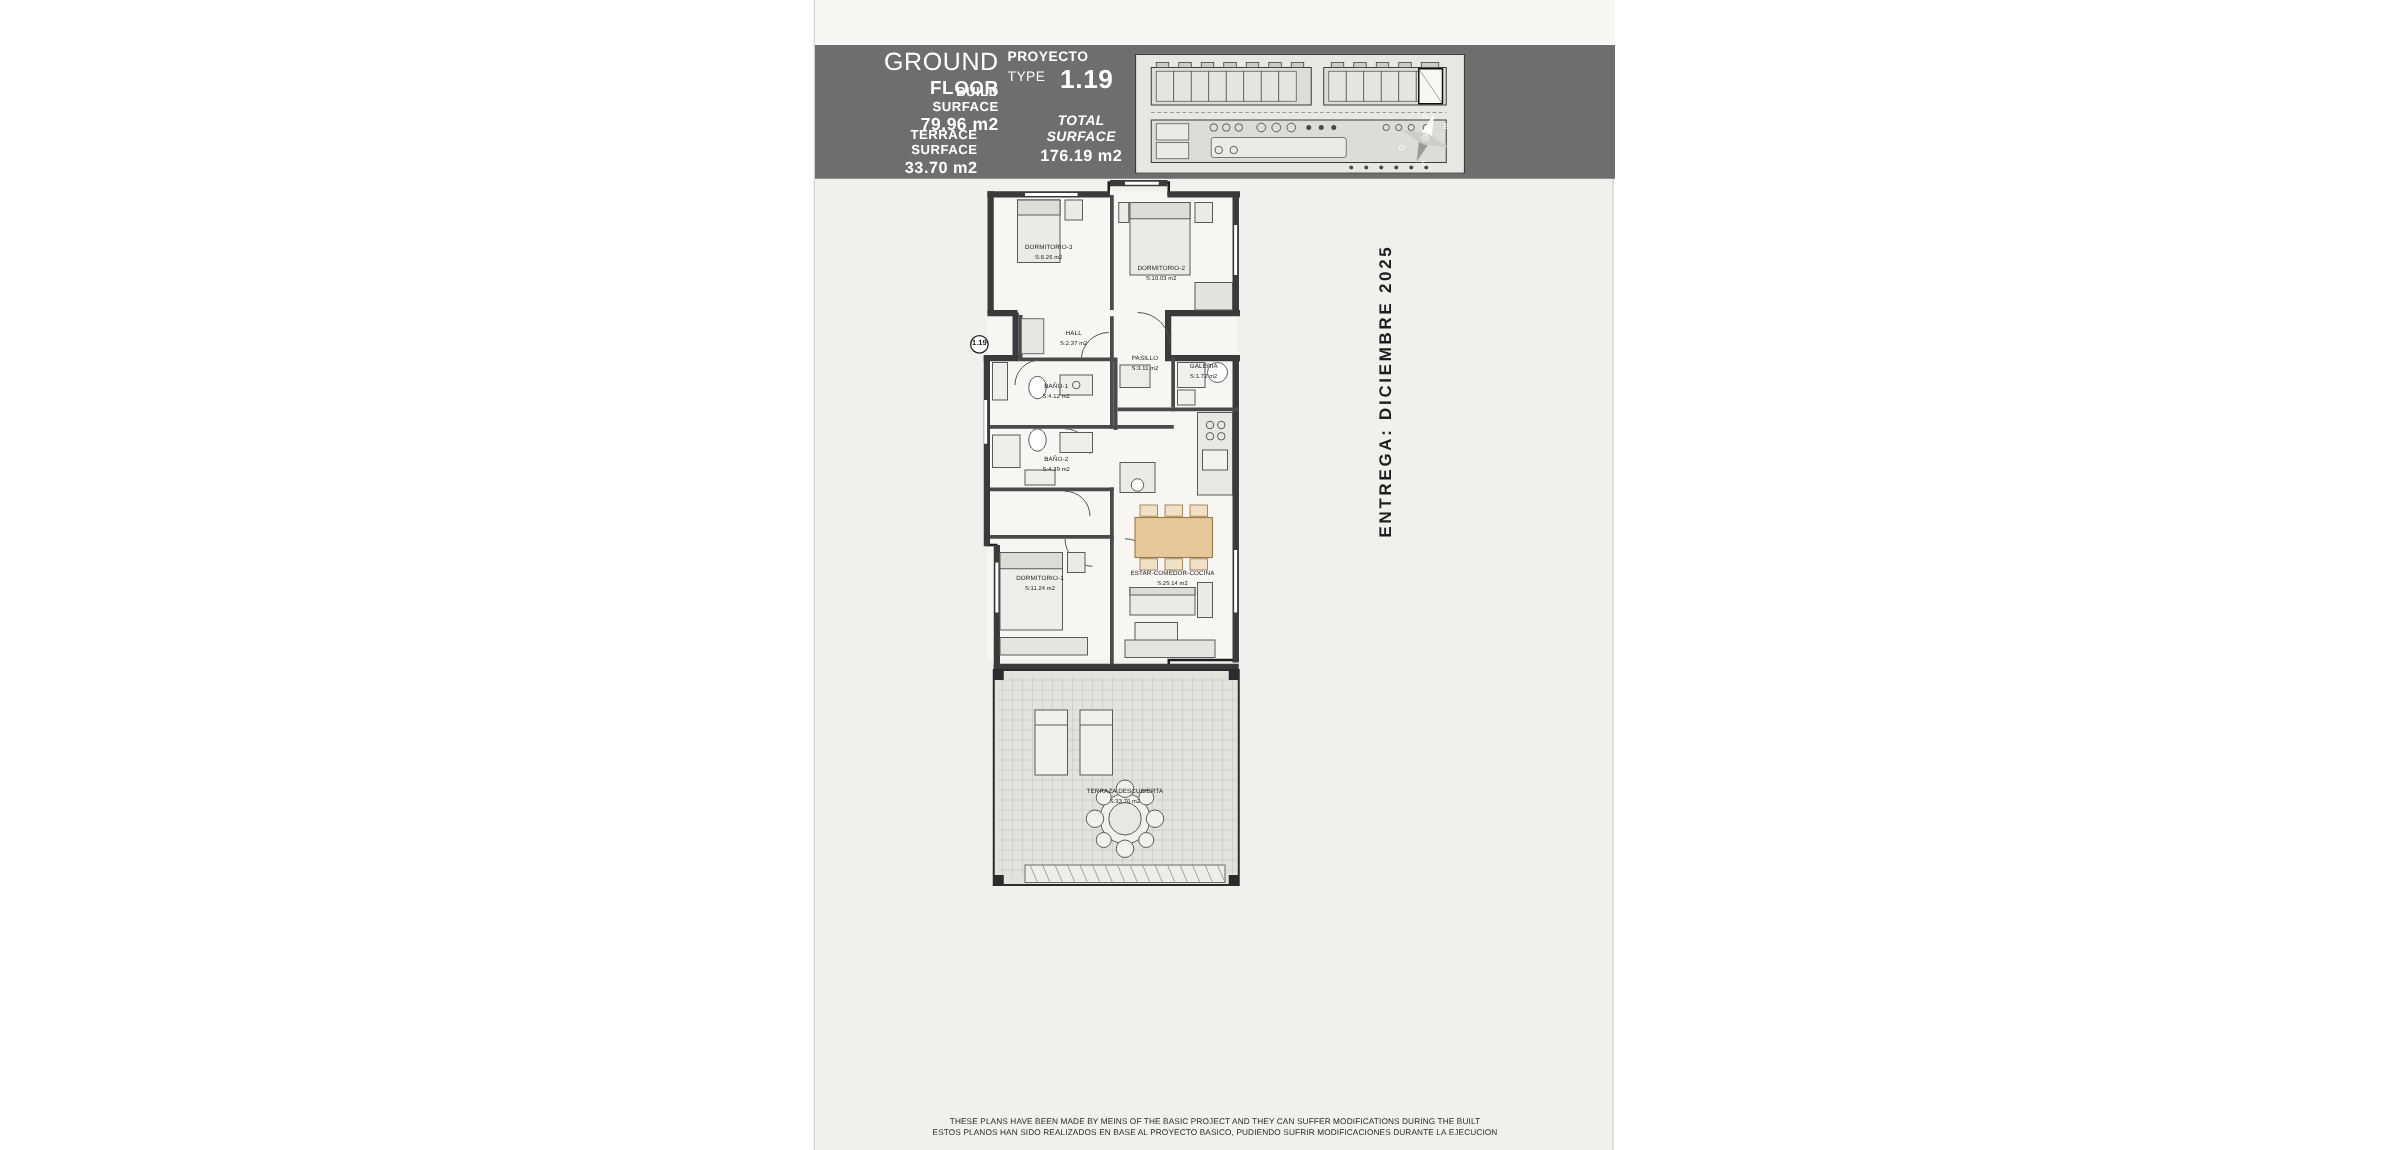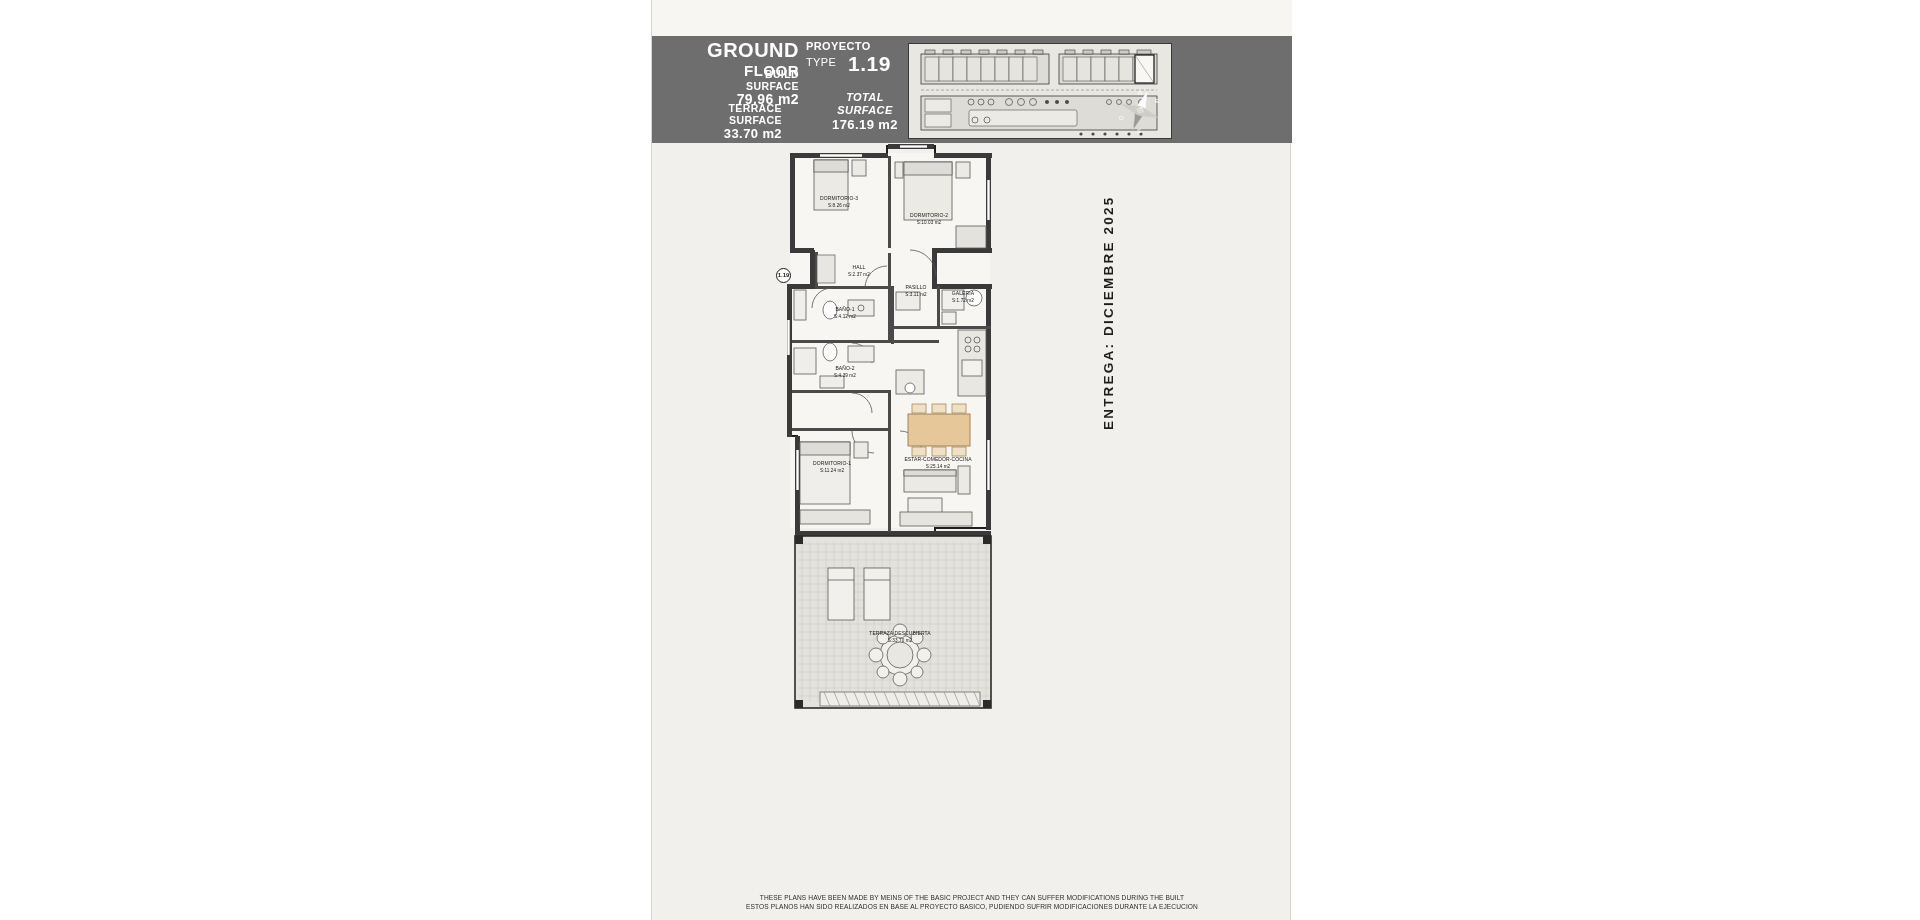--- a/index.html
+++ b/index.html
@@ -44,21 +44,21 @@
   }
 
   .title-block {
     position: absolute;
     left: 27px;
     top: 4px;
     width: 120px;
   }
   .title-ground {
     font-size: 20px;
-    font-weight: bold;
+    font-weight: normal;
     letter-spacing: 0.5px;
     line-height: 20px;
     text-align: right;
     white-space: nowrap;
   }
   .title-floor {
     font-size: 15px;
     font-weight: bold;
     letter-spacing: 0.5px;
     line-height: 22px;

